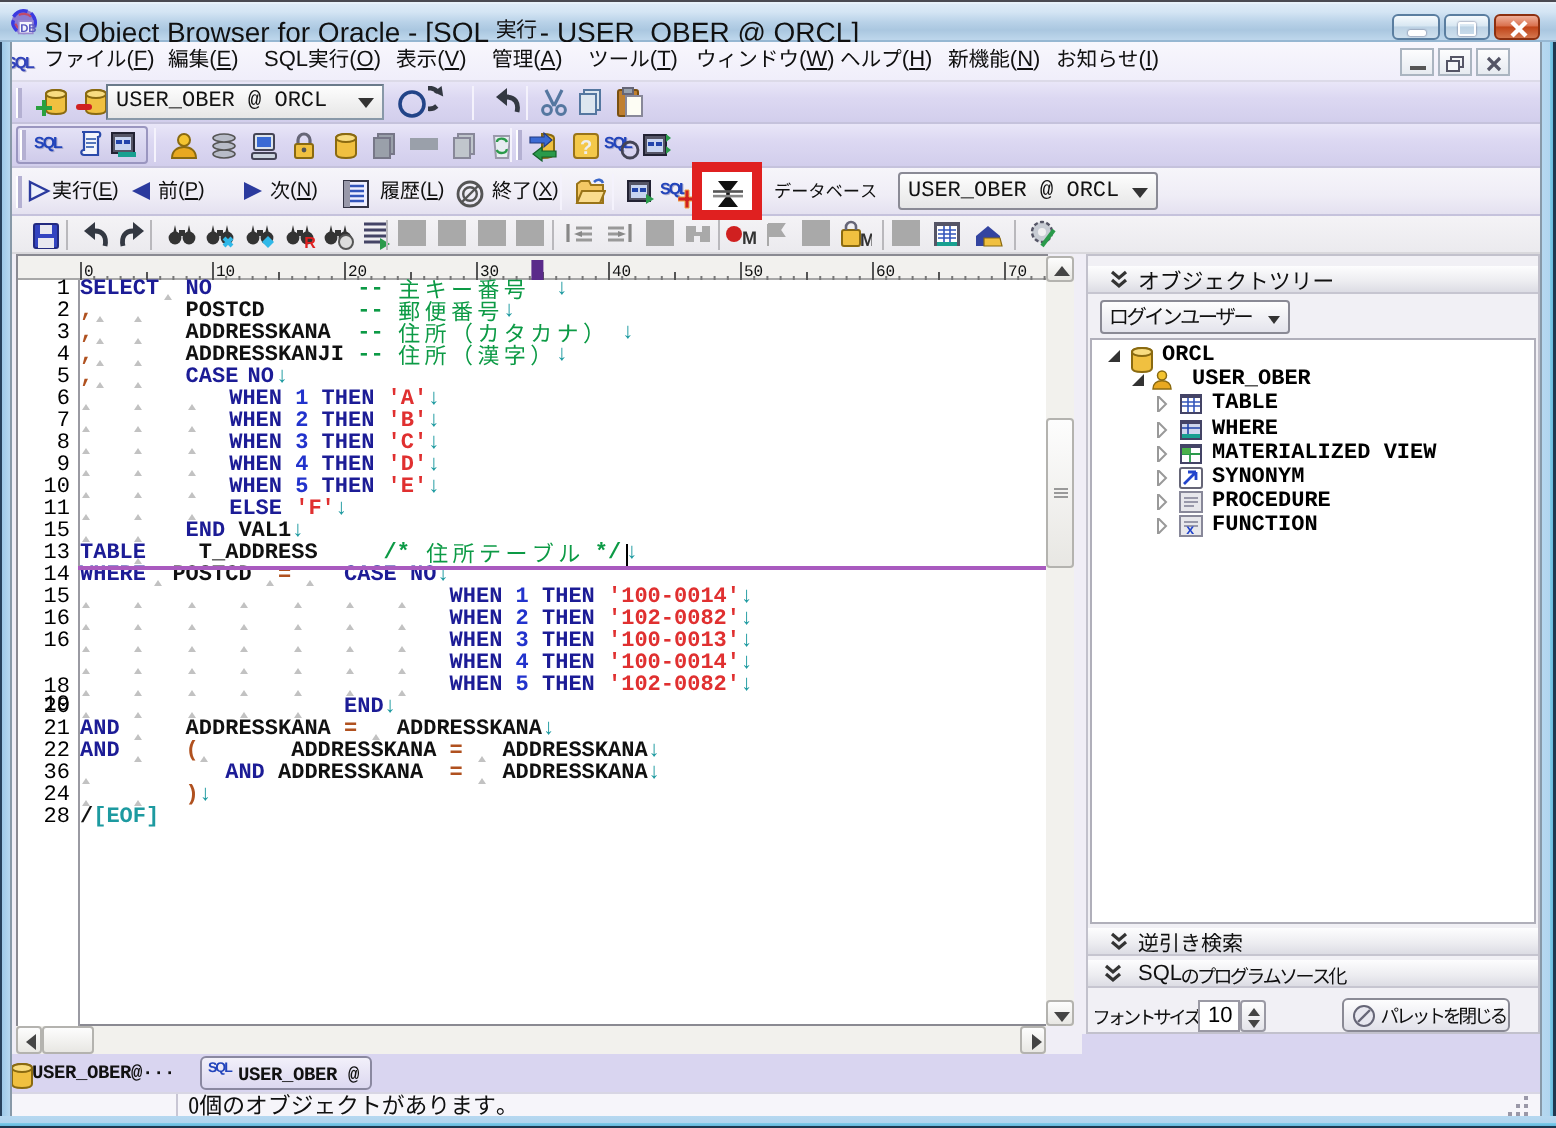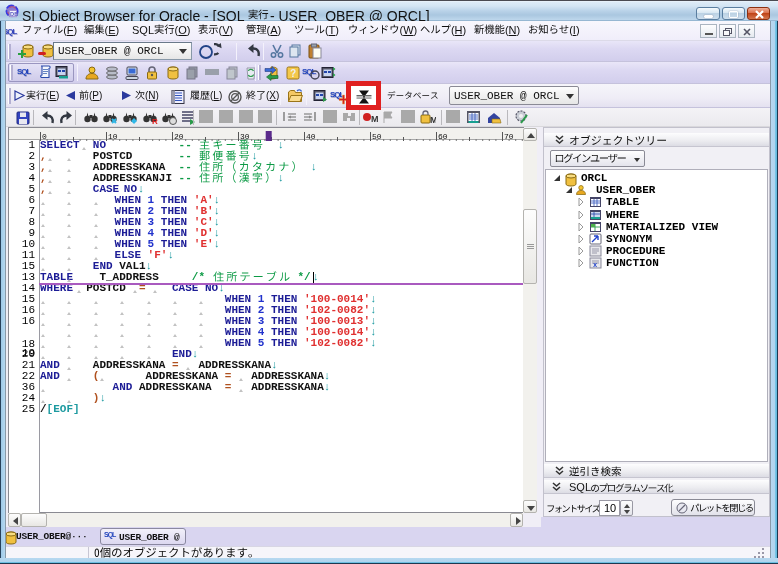--- a/index.html
+++ b/index.html
@@ -526,21 +526,21 @@
         <div class="ln" style="top:166px">15</div>
         <div class="ln" style="top:177px">16</div>
         <div class="ln" style="top:188px">16</div>
         <div class="ln" style="top:211px">18</div>
         <div class="ln" style="top:220px">19</div>
         <div class="ln" style="top:221px">20</div>
         <div class="ln" style="top:232px">21</div>
         <div class="ln" style="top:243px">22</div>
         <div class="ln" style="top:254px">36</div>
         <div class="ln" style="top:265px">24</div>
-        <div class="ln" style="top:276px">25</div>
+        <div class="ln" style="top:276px">28</div>
         <div class="cl" style="top:12px;width:514px"><span class="k" style="left:31.0px">SELECT</span><span class="k" style="left:83.8px">NO</span><span class="cm" style="left:169.6px">--</span><svg style="position:absolute;left:189.4px;top:0px;overflow:visible" width="66" height="17.2">
             <path transform="translate(0,8.7)" fill="#0c9a45" d="M5.2 -8.7C5.9 -8.2 6.7 -7.5 7.1 -7H2.2V-6.2H6.1V-3.8H2.7V-3H6.1V-0.3H1.7V0.5H11.5V-0.3H7V-3H10.5V-3.8H7V-6.2H11V-7H7.4L7.9 -7.4C7.5 -7.9 6.6 -8.7 5.9 -9.2Z M15.5 -3 15.7 -2.1C15.9 -2.1 16.2 -2.2 16.6 -2.3C17.2 -2.4 18.4 -2.6 19.6 -2.8L20 -0.5C20.1 -0.2 20.1 0.1 20.2 0.5L21.2 0.3C21.1 0 21 -0.4 20.9 -0.7L20.5 -2.9L23.2 -3.3C23.6 -3.4 23.9 -3.5 24.2 -3.5L24 -4.4C23.8 -4.3 23.5 -4.3 23 -4.2L20.3 -3.7L19.9 -5.9L22.4 -6.3C22.7 -6.4 23.1 -6.4 23.2 -6.4L23 -7.4C22.9 -7.3 22.6 -7.2 22.3 -7.2C21.8 -7.1 20.8 -6.9 19.7 -6.8L19.5 -7.9C19.5 -8.2 19.4 -8.5 19.4 -8.7L18.4 -8.5C18.5 -8.3 18.6 -8.1 18.6 -7.8L18.8 -6.6C17.8 -6.5 16.9 -6.3 16.4 -6.3C16.1 -6.2 15.8 -6.2 15.5 -6.2L15.7 -5.2C16 -5.3 16.3 -5.3 16.6 -5.4L19 -5.8L19.4 -3.6C18.2 -3.4 17 -3.2 16.4 -3.1C16.2 -3.1 15.7 -3 15.5 -3Z M28.6 -4.8V-3.7C29 -3.7 29.5 -3.7 30.2 -3.7C31 -3.7 35.4 -3.7 36.2 -3.7C36.7 -3.7 37.1 -3.7 37.4 -3.7V-4.8C37.1 -4.7 36.7 -4.7 36.2 -4.7C35.4 -4.7 31 -4.7 30.2 -4.7C29.5 -4.7 29 -4.7 28.6 -4.8Z M45.8 -6.2H44.1L44.5 -6.3C44.4 -6.8 44 -7.4 43.7 -7.8C44.4 -7.8 45.1 -7.9 45.8 -7.9ZM43 -7.5C43.3 -7.1 43.6 -6.6 43.8 -6.2H41.4V-5.5H44.9C43.9 -4.6 42.4 -3.7 41.1 -3.3C41.3 -3.2 41.5 -2.9 41.6 -2.7C42 -2.8 42.4 -3 42.8 -3.2V0.9H43.6V0.5H49V0.8H49.8V-3.2C50.1 -3 50.5 -2.9 50.8 -2.8C50.9 -3 51.2 -3.3 51.3 -3.5C50 -3.8 48.5 -4.6 47.4 -5.5H51.1V-6.2H48.5C48.9 -6.6 49.2 -7.2 49.6 -7.8L48.7 -8C48.5 -7.5 48.1 -6.8 47.8 -6.3L48.1 -6.2H46.6V-8C47.9 -8.1 49.1 -8.3 50 -8.5L49.5 -9.1C47.8 -8.7 44.6 -8.5 42 -8.4C42.1 -8.2 42.1 -7.9 42.2 -7.7L43.6 -7.8ZM45.8 -5.3V-3.6H46.6V-5.4C47.3 -4.6 48.3 -3.9 49.4 -3.4H43.1C44.1 -3.9 45.1 -4.6 45.8 -5.3ZM43.6 -1.2H45.8V-0.1H43.6ZM43.6 -1.7V-2.7H45.8V-1.7ZM49 -1.2V-0.1H46.6V-1.2ZM49 -1.7H46.6V-2.7H49Z M56.8 -8.1H62.1V-6.3H56.8ZM56 -8.8V-5.6H63V-8.8ZM54.4 -4.7V-3.9H56.8C56.6 -3.1 56.2 -2.2 56 -1.6L56.8 -1.4L57.1 -2.2H62C61.8 -0.8 61.6 -0.2 61.3 0C61.1 0.1 61 0.1 60.7 0.1C60.4 0.1 59.6 0.1 58.8 0.1C59 0.3 59.1 0.6 59.1 0.8C59.9 0.9 60.6 0.9 61 0.9C61.4 0.9 61.7 0.8 62 0.6C62.4 0.2 62.7 -0.6 62.9 -2.6C63 -2.7 63 -3 63 -3H57.4L57.7 -3.9H64.3V-4.7Z"></path>
           </svg><span class="ar" style="left:268.6px">↓</span><i class="tm" style="left:72.9px"></i></div>
         <div class="cl" style="top:23px;width:514px"><span class="op" style="left:31.0px">,</span><span class="idn" style="left:83.8px">POSTCD</span><span class="cm" style="left:169.6px">--</span><svg style="position:absolute;left:189.4px;top:0px;overflow:visible" width="52.8" height="17.2">
             <path transform="translate(0,8.7)" fill="#0c9a45" d="M4.1 -6.2V-4.8H3.2V-6.2ZM4.9 -6.2H5.9V-4.8H4.9ZM6.9 -9.1C5.7 -8.8 3.5 -8.5 1.7 -8.4C1.8 -8.2 1.9 -7.9 1.9 -7.7C2.6 -7.8 3.4 -7.8 4.1 -7.9V-6.9H1.8V-6.2H2.5V-4.8H1.5V-4.1H2.5V-2.8H1.8V-2H4.1V-0.6L1.6 -0.3L1.7 0.5C3.2 0.3 5.4 -0 7.5 -0.3L7.5 -1L4.9 -0.7V-2H7.4V-2.8H6.6V-4.1H7.5V-4.8H6.6V-6.2H7.4V-6.9H4.9V-8C5.8 -8.1 6.7 -8.3 7.4 -8.4ZM4.1 -2.8H3.2V-4.1H4.1ZM4.9 -2.8V-4.1H5.9V-2.8ZM7.9 -8.7V0.9H8.7V-7.9H10.6C10.3 -7 9.9 -5.8 9.5 -4.9C10.5 -3.9 10.7 -3.1 10.7 -2.4C10.7 -2 10.7 -1.6 10.4 -1.5C10.3 -1.4 10.2 -1.4 10 -1.4C9.8 -1.4 9.4 -1.4 9.1 -1.4C9.3 -1.2 9.3 -0.8 9.3 -0.6C9.7 -0.6 10 -0.6 10.3 -0.6C10.6 -0.6 10.8 -0.7 11 -0.8C11.4 -1.1 11.5 -1.6 11.5 -2.3C11.5 -3.1 11.3 -3.9 10.3 -5C10.8 -6 11.3 -7.3 11.7 -8.3L11.1 -8.7L11 -8.7Z M18.2 -6.9V-2.8H20.8C20.7 -2.2 20.5 -1.6 20.1 -1.2C19.5 -1.5 19 -1.9 18.6 -2.5L17.9 -2.2C18.3 -1.6 18.8 -1.1 19.5 -0.6C19 -0.3 18.2 0 17.2 0.2C17.4 0.4 17.6 0.7 17.7 0.9C18.8 0.6 19.6 0.2 20.2 -0.2C21.4 0.3 22.8 0.7 24.5 0.8C24.6 0.6 24.8 0.2 25 0C23.4 -0.1 21.9 -0.3 20.8 -0.8C21.3 -1.4 21.5 -2.1 21.6 -2.8H24.3V-6.9H21.7V-7.9H24.7V-8.6H17.9V-7.9H20.9V-6.9ZM19 -4.5H20.9V-4L20.9 -3.4H19ZM21.7 -4.5H23.5V-3.4H21.7L21.7 -4ZM19 -6.3H20.9V-5.2H19ZM21.7 -6.3H23.5V-5.2H21.7ZM17.1 -9.2C16.6 -7.5 15.7 -5.9 14.7 -4.8C14.8 -4.6 15.1 -4.2 15.2 -4C15.5 -4.3 15.8 -4.7 16.1 -5.2V0.9H16.9V-6.5C17.3 -7.3 17.6 -8.1 17.9 -9Z M32.6 -6.2H30.9L31.4 -6.3C31.2 -6.8 30.8 -7.4 30.5 -7.8C31.2 -7.8 31.9 -7.9 32.6 -7.9ZM29.8 -7.5C30.1 -7.1 30.4 -6.6 30.6 -6.2H28.2V-5.5H31.7C30.7 -4.6 29.2 -3.7 27.9 -3.3C28.1 -3.2 28.3 -2.9 28.4 -2.7C28.8 -2.8 29.2 -3 29.6 -3.2V0.9H30.4V0.5H35.8V0.8H36.6V-3.2C36.9 -3 37.3 -2.9 37.6 -2.8C37.7 -3 38 -3.3 38.1 -3.5C36.8 -3.8 35.3 -4.6 34.2 -5.5H37.9V-6.2H35.3C35.7 -6.6 36 -7.2 36.4 -7.8L35.5 -8C35.3 -7.5 34.9 -6.8 34.6 -6.3L34.9 -6.2H33.4V-8C34.7 -8.1 35.9 -8.3 36.9 -8.5L36.3 -9.1C34.6 -8.7 31.4 -8.5 28.8 -8.4C28.9 -8.2 28.9 -7.9 29 -7.7L30.4 -7.8ZM32.6 -5.3V-3.6H33.4V-5.4C34.1 -4.6 35.1 -3.9 36.2 -3.4H29.9C30.9 -3.9 31.9 -4.6 32.6 -5.3ZM30.4 -1.2H32.6V-0.1H30.4ZM30.4 -1.7V-2.7H32.6V-1.7ZM35.8 -1.2V-0.1H33.4V-1.2ZM35.8 -1.7H33.4V-2.7H35.8Z M43.6 -8.1H48.9V-6.3H43.6ZM42.8 -8.8V-5.6H49.8V-8.8ZM41.2 -4.7V-3.9H43.6C43.4 -3.1 43 -2.2 42.8 -1.6L43.6 -1.4L43.9 -2.2H48.8C48.6 -0.8 48.4 -0.2 48.1 0C47.9 0.1 47.8 0.1 47.5 0.1C47.2 0.1 46.4 0.1 45.6 0.1C45.8 0.3 45.9 0.6 45.9 0.8C46.7 0.9 47.4 0.9 47.8 0.9C48.2 0.9 48.5 0.8 48.8 0.6C49.2 0.2 49.5 -0.6 49.7 -2.6C49.8 -2.7 49.8 -3 49.8 -3H44.2L44.5 -3.9H51.1V-4.7Z"></path>
           </svg><span class="ar" style="left:242.2px">↓</span><i class="tm" style="left:38.6px"></i><i class="tm" style="left:58.4px"></i></div>
         <div class="cl" style="top:34px;width:514px"><span class="op" style="left:31.0px">,</span><span class="idn" style="left:83.8px">ADDRESSKANA</span><span class="cm" style="left:169.6px">--</span><svg style="position:absolute;left:189.4px;top:0px;overflow:visible" width="105.6" height="17.2">
             <path transform="translate(0,8.7)" fill="#0c9a45" d="M6.3 -8.7C7.1 -8.2 8.1 -7.5 8.6 -7.1H4.8V-6.3H7.8V-3.8H5.2V-3.1H7.8V-0.3H4.6V0.5H11.7V-0.3H8.6V-3.1H11.2V-3.8H8.6V-6.3H11.5V-7.1H8.8L9.3 -7.6C8.8 -8.1 7.7 -8.8 6.9 -9.3ZM4.1 -9.2C3.5 -7.5 2.4 -5.9 1.3 -4.9C1.5 -4.7 1.7 -4.2 1.8 -4C2.2 -4.5 2.6 -4.9 3 -5.5V0.8H3.8V-6.7C4.2 -7.4 4.6 -8.2 4.9 -9Z M15 -8.6V-7.9H19.7V-8.6ZM24 -9.1C23.2 -8.7 22 -8.3 20.8 -8L20.2 -8.2V-5.2C20.2 -3.5 20 -1.3 18.5 0.3C18.7 0.4 19 0.7 19.1 0.9C20.6 -0.7 20.9 -3 21 -4.7H22.9V0.9H23.7V-4.7H24.9V-5.5H21V-7.3C22.3 -7.6 23.7 -8 24.7 -8.5ZM15.4 -6.7V-3.8C15.4 -2.5 15.3 -0.8 14.5 0.4C14.7 0.5 15 0.7 15.2 0.9C15.9 -0.3 16.1 -1.9 16.2 -3.3H19.4V-6.7ZM16.2 -6H18.6V-4H16.2Z M35.1 -4.2C35.1 -2 36 -0.3 37.3 1.1L38 0.7C36.7 -0.6 35.9 -2.2 35.9 -4.2C35.9 -6.1 36.7 -7.8 38 -9.1L37.3 -9.4C36 -8.1 35.1 -6.3 35.1 -4.2Z M50.1 -6.4 49.5 -6.7C49.3 -6.6 49.1 -6.6 48.8 -6.6H46.2C46.2 -7 46.2 -7.4 46.2 -7.8C46.2 -8 46.3 -8.4 46.3 -8.7H45.3C45.3 -8.4 45.3 -8 45.3 -7.7C45.3 -7.3 45.3 -7 45.3 -6.6H43.4C42.9 -6.6 42.5 -6.6 42.1 -6.7V-5.8C42.5 -5.8 42.9 -5.8 43.4 -5.8H45.2C44.9 -3.5 44.1 -2.2 43 -1.2C42.7 -0.8 42.3 -0.5 41.9 -0.4L42.7 0.3C44.5 -1 45.7 -2.6 46.1 -5.8H49.2C49.2 -4.6 49 -1.9 48.6 -1.1C48.5 -0.8 48.3 -0.7 48 -0.7C47.5 -0.7 46.9 -0.8 46.3 -0.8L46.4 0.1C47 0.1 47.6 0.2 48.2 0.2C48.8 0.2 49.2 -0.1 49.4 -0.5C49.9 -1.6 50 -4.8 50 -5.8C50 -6 50.1 -6.2 50.1 -6.4Z M59.8 -8.6 58.8 -9C58.7 -8.7 58.6 -8.3 58.4 -8.1C57.9 -7.1 56.8 -5.4 54.9 -4.3L55.6 -3.7C56.9 -4.5 57.9 -5.6 58.6 -6.6H62.3C62.1 -5.7 61.5 -4.5 60.8 -3.6C60 -4.1 59.2 -4.6 58.5 -5L57.9 -4.4C58.6 -4 59.4 -3.4 60.2 -2.8C59.2 -1.8 57.8 -0.8 55.9 -0.2L56.7 0.5C58.6 -0.2 59.9 -1.2 60.9 -2.3C61.4 -1.9 61.8 -1.6 62.1 -1.3L62.8 -2.1C62.4 -2.4 62 -2.7 61.5 -3C62.4 -4.2 63 -5.4 63.2 -6.5C63.3 -6.6 63.4 -6.9 63.5 -7.1L62.8 -7.5C62.6 -7.4 62.3 -7.4 62.1 -7.4H59.1L59.3 -7.8C59.4 -8 59.6 -8.3 59.8 -8.6Z M76.5 -6.4 75.9 -6.7C75.7 -6.6 75.5 -6.6 75.2 -6.6H72.6C72.6 -7 72.6 -7.4 72.6 -7.8C72.6 -8 72.7 -8.4 72.7 -8.7H71.7C71.7 -8.4 71.7 -8 71.7 -7.7C71.7 -7.3 71.7 -7 71.7 -6.6H69.8C69.3 -6.6 68.9 -6.6 68.5 -6.7V-5.8C68.9 -5.8 69.3 -5.8 69.8 -5.8H71.6C71.3 -3.5 70.5 -2.2 69.4 -1.2C69.1 -0.8 68.7 -0.5 68.3 -0.4L69.1 0.3C70.9 -1 72.1 -2.6 72.5 -5.8H75.6C75.6 -4.6 75.4 -1.9 75 -1.1C74.9 -0.8 74.7 -0.7 74.4 -0.7C73.9 -0.7 73.3 -0.8 72.7 -0.8L72.8 0.1C73.4 0.1 74 0.2 74.6 0.2C75.2 0.2 75.6 -0.1 75.8 -0.5C76.3 -1.6 76.4 -4.8 76.4 -5.8C76.4 -6 76.5 -6.2 76.5 -6.4Z M81.4 -6V-5C81.6 -5.1 82 -5.1 82.4 -5.1H85.6C85.6 -2.8 84.7 -1.2 82.7 -0.2L83.5 0.4C85.7 -0.9 86.6 -2.7 86.6 -5.1H89.5C89.8 -5.1 90.3 -5.1 90.4 -5V-6C90.3 -6 89.8 -5.9 89.5 -5.9H86.6V-7.4C86.6 -7.7 86.6 -8.3 86.6 -8.5H85.5C85.6 -8.3 85.6 -7.8 85.6 -7.4V-5.9H82.4C82 -5.9 81.6 -6 81.4 -6Z M96.9 -4.2C96.9 -6.3 96 -8.1 94.7 -9.4L94 -9.1C95.3 -7.8 96.1 -6.1 96.1 -4.2C96.1 -2.2 95.3 -0.6 94 0.7L94.7 1.1C96 -0.3 96.9 -2 96.9 -4.2Z"></path>
           </svg><span class="ar" style="left:301.6px">↓</span><i class="tm" style="left:38.6px"></i><i class="tm" style="left:58.4px"></i></div>
         <div class="cl" style="top:45px;width:514px"><span class="op" style="left:31.0px">,</span><span class="idn" style="left:83.8px">ADDRESSKANJI</span><span class="cm" style="left:169.6px">--</span><svg style="position:absolute;left:189.4px;top:0px;overflow:visible" width="79.2" height="17.2">

